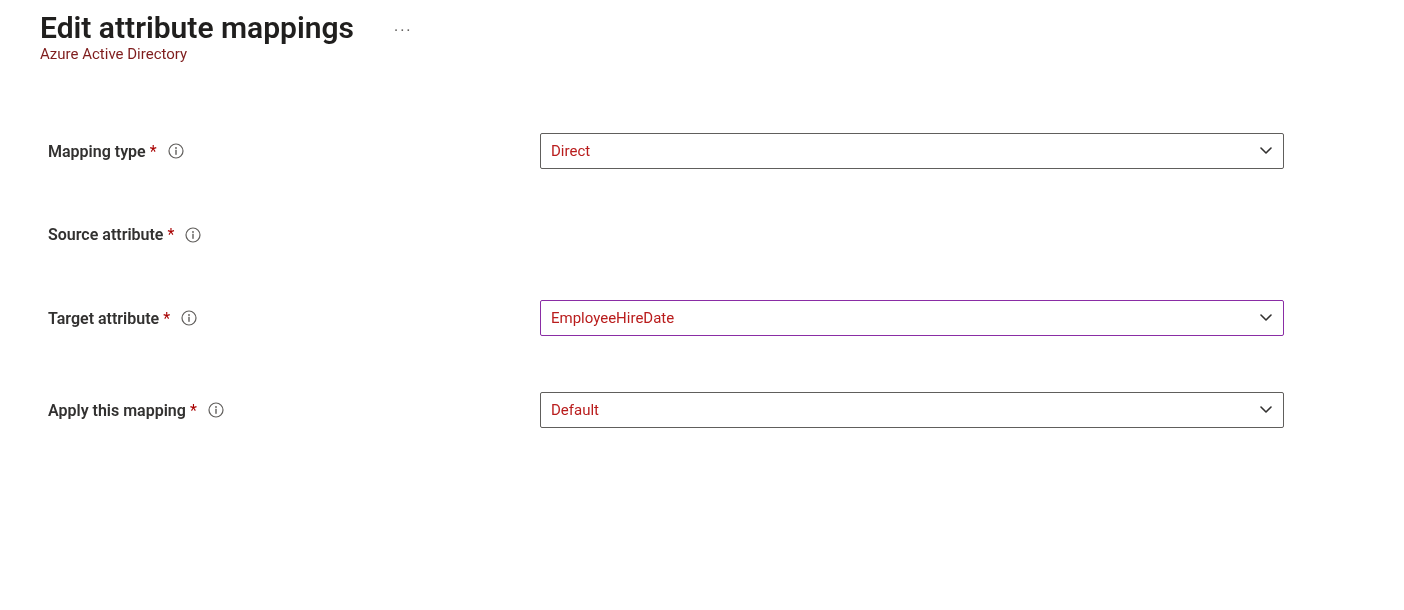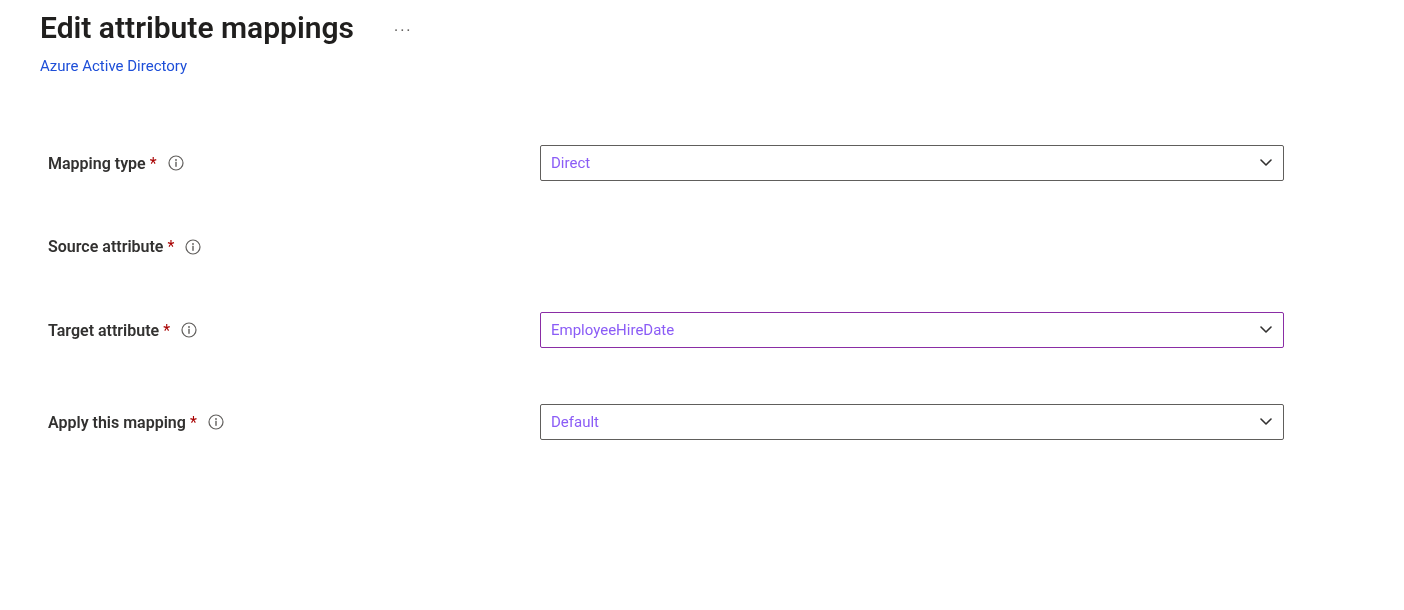--- a/index.html
+++ b/index.html
@@ -28,22 +28,22 @@
   .more-dots {
     color: #605e5c;
     font-size: 16px;
     letter-spacing: 2px;
     cursor: pointer;
     padding-top: 6px;
     user-select: none;
   }
   .subtitle {
     font-size: 15px;
-    color: #1d4ed8;
-    margin-top: 12px;
+    color: #7f1d1d;
+    margin-top: 0;
   }
   .form {
     margin-top: 70px;
   }
   .row {
     display: flex;
     align-items: center;
     margin-bottom: 56px;
   }
   .label-col {
@@ -80,21 +80,21 @@
     flex: 0 0 744px;
   }
   .select, .text-input {
     width: 100%;
     box-sizing: border-box;
     height: 36px;
     border: 1px solid #605e5c;
     border-radius: 2px;
     background: #ffffff;
     font-size: 15px;
-    color: #8b5cf6;
+    color: #b91c1c;
     padding: 0 34px 0 10px;
     position: relative;
     display: flex;
     align-items: center;
     cursor: pointer;
   }
   .select.highlight {
     border-color: #8a2da5;
   }
   .text-input {

